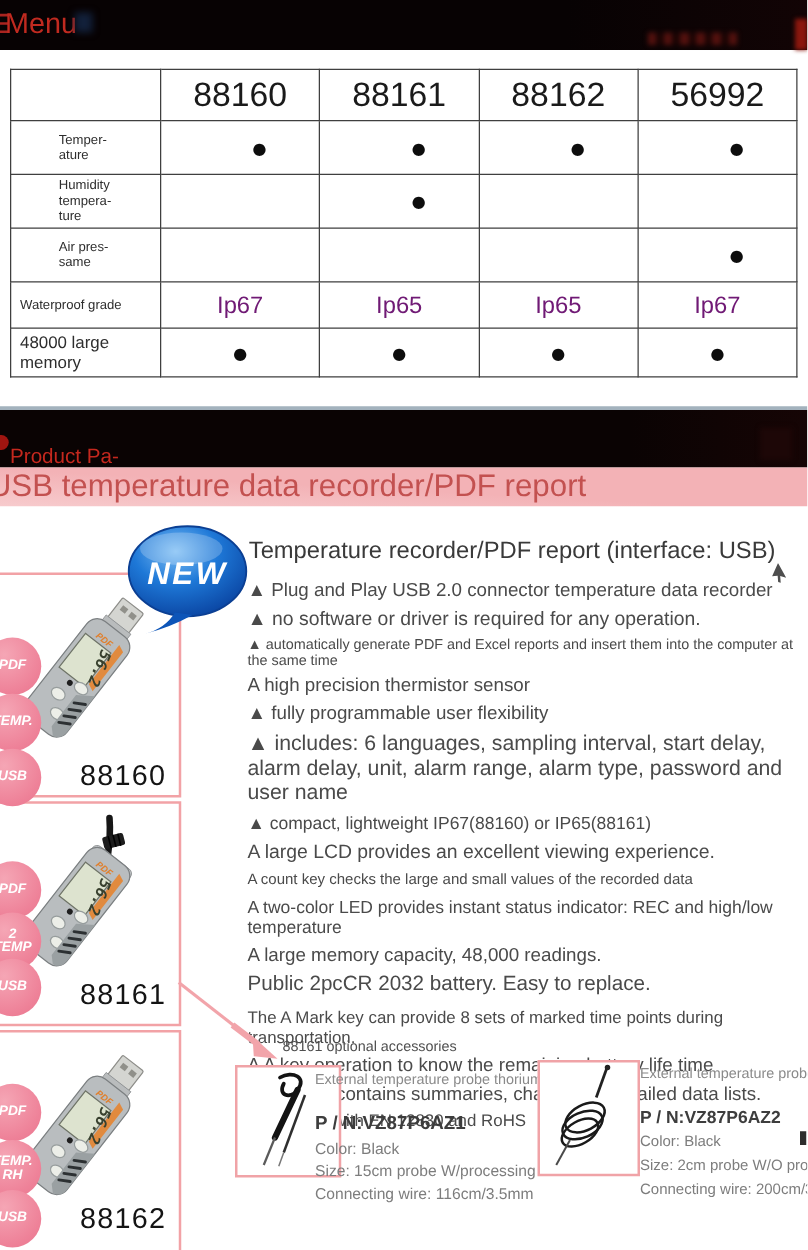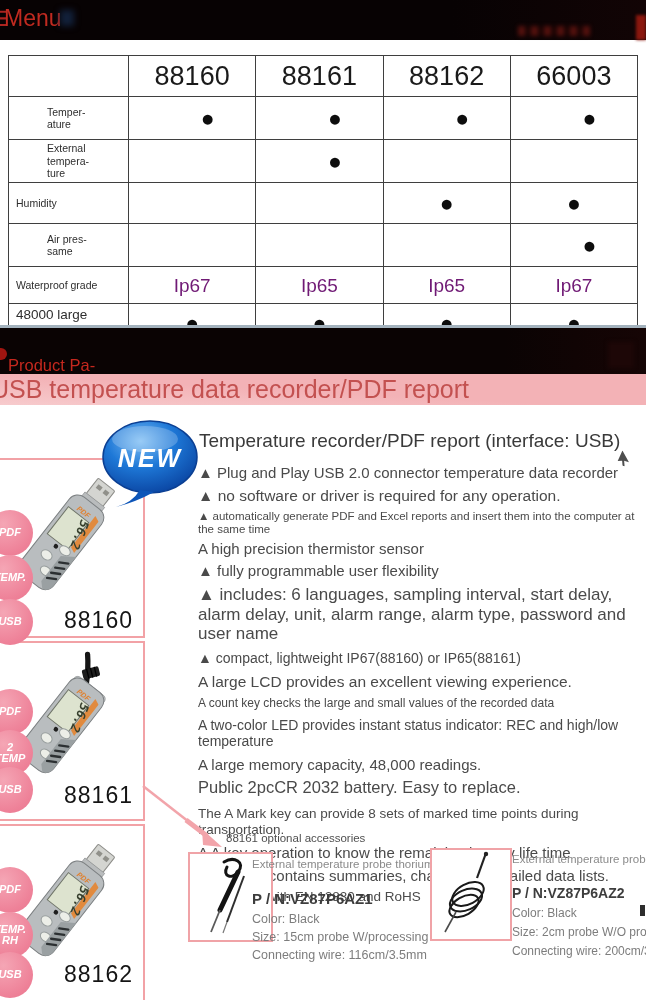--- a/index.html
+++ b/index.html
@@ -107,50 +107,41 @@
         <col>
         <col>
         <col>
       </colgroup>
     <tbody>
         <tr class="hrow">
       <td></td>
       <td>88160</td>
       <td>88161</td>
       <td>88162</td>
-      <td>66003</td>
+      <td>56992</td>
     </tr>
     <tr class="r0">
       <td>
             <span class="lbl">Temper-
 ature</span>
           </td>
       <td class="dotcell">●</td>
       <td class="dotcell">●</td>
       <td class="dotcell">●</td>
       <td class="dotcell">●</td>
     </tr>
     <tr class="r1">
       <td>
-            <span class="lbl">External tempera-
+            <span class="lbl">Humidity tempera-
 ture</span>
           </td>
       <td class="dotcell"></td>
       <td class="dotcell">●</td>
       <td class="dotcell"></td>
       <td class="dotcell"></td>
-    </tr>
-    <tr class="r2">
-      <td>
-            <span class="lbl">Humidity</span>
-          </td>
-      <td class="dotcell"></td>
-      <td class="dotcell"></td>
-      <td class="dotcell">●</td>
-      <td class="dotcell">●</td>
     </tr>
     <tr class="r3">
       <td>
             <span class="lbl">Air pres-
 same</span>
           </td>
       <td class="dotcell"></td>
       <td class="dotcell"></td>
       <td class="dotcell"></td>
       <td class="dotcell">●</td>

